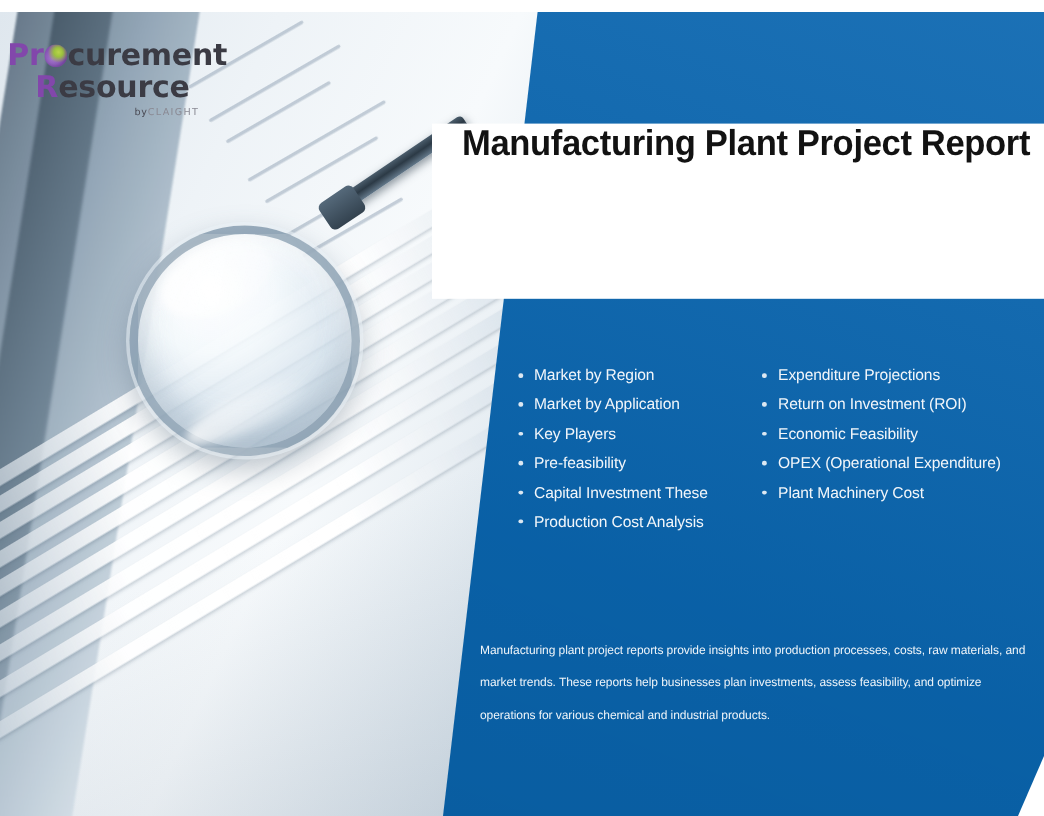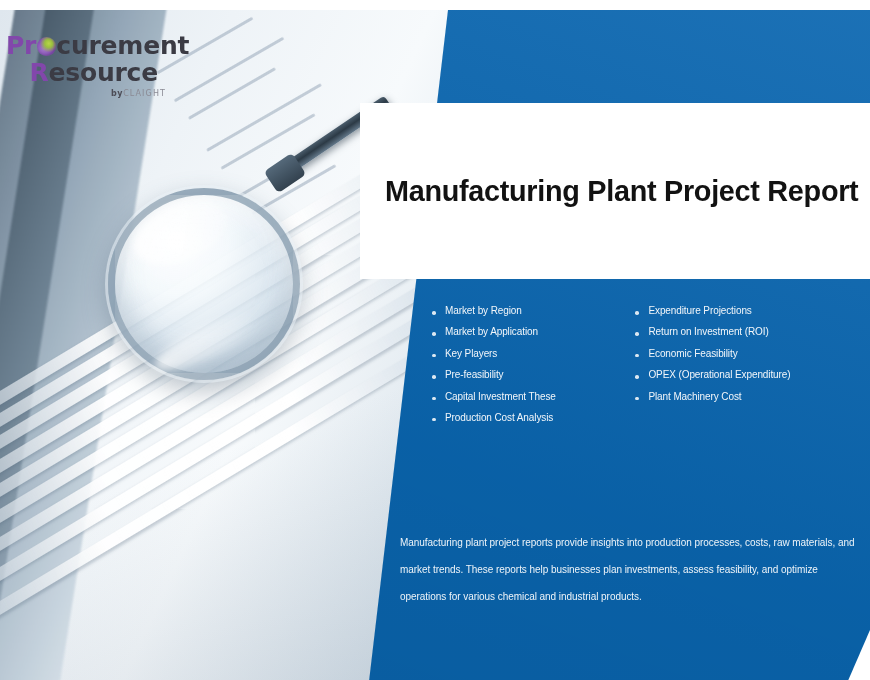--- a/index.html
+++ b/index.html
@@ -143,30 +143,30 @@
   #logo-tag {
     text-align:right;
     padding-right:20px;
     margin-top:3px;
     font-family:"DejaVu Sans", sans-serif;
     font-size:8px;
     letter-spacing:.6px;
     color:#6d6d78;
     white-space:nowrap;
   }
-  #logo-tag .tag-by { font-weight:700; color:#4c4c56;text-align:right; }
+  #logo-tag .tag-by { font-weight:400; color:#4c4c56;text-align:right; }
   #logo-tag .tag-brand { color:#8a8a94; letter-spacing:1.1px; }
 
   
   #title-box {
     position:absolute;
     left:360px; top:93px;
-    width:510px; height:176px;
+    width:510px; height:146px;
     background:#ffffff;
-    display:flex; align-items:center;
+    display:flex; 
   }
   #title-text {
     font-family:"Liberation Sans Narrow","Liberation Sans", sans-serif;
     font-weight:700;
     font-size:30px;
     letter-spacing:-.3px;
     color:#121212;
     padding-left:26px;
     white-space:nowrap;
     transform:scaleX(.96);
@@ -182,21 +182,21 @@
     gap:12px;
   }
   .bullet-col { list-style:none; }
   #bullet-col-left { width:196px; }
   #bullet-col-right { width:232px; }
   .bullet-item {
     position:relative;
     padding-left:15px;
     margin-bottom:11.4px;
     font-family:"Liberation Sans", sans-serif;
-    font-size:10px;
+    font-size:13px;
     line-height:1.0;
     color:#f2f6fa;
     white-space:nowrap;
     letter-spacing:-.1px;
   }
   .bullet-item::before {
     content:"";
     position:absolute;
     left:2px; top:5px;
     width:3.5px; height:3.5px;

